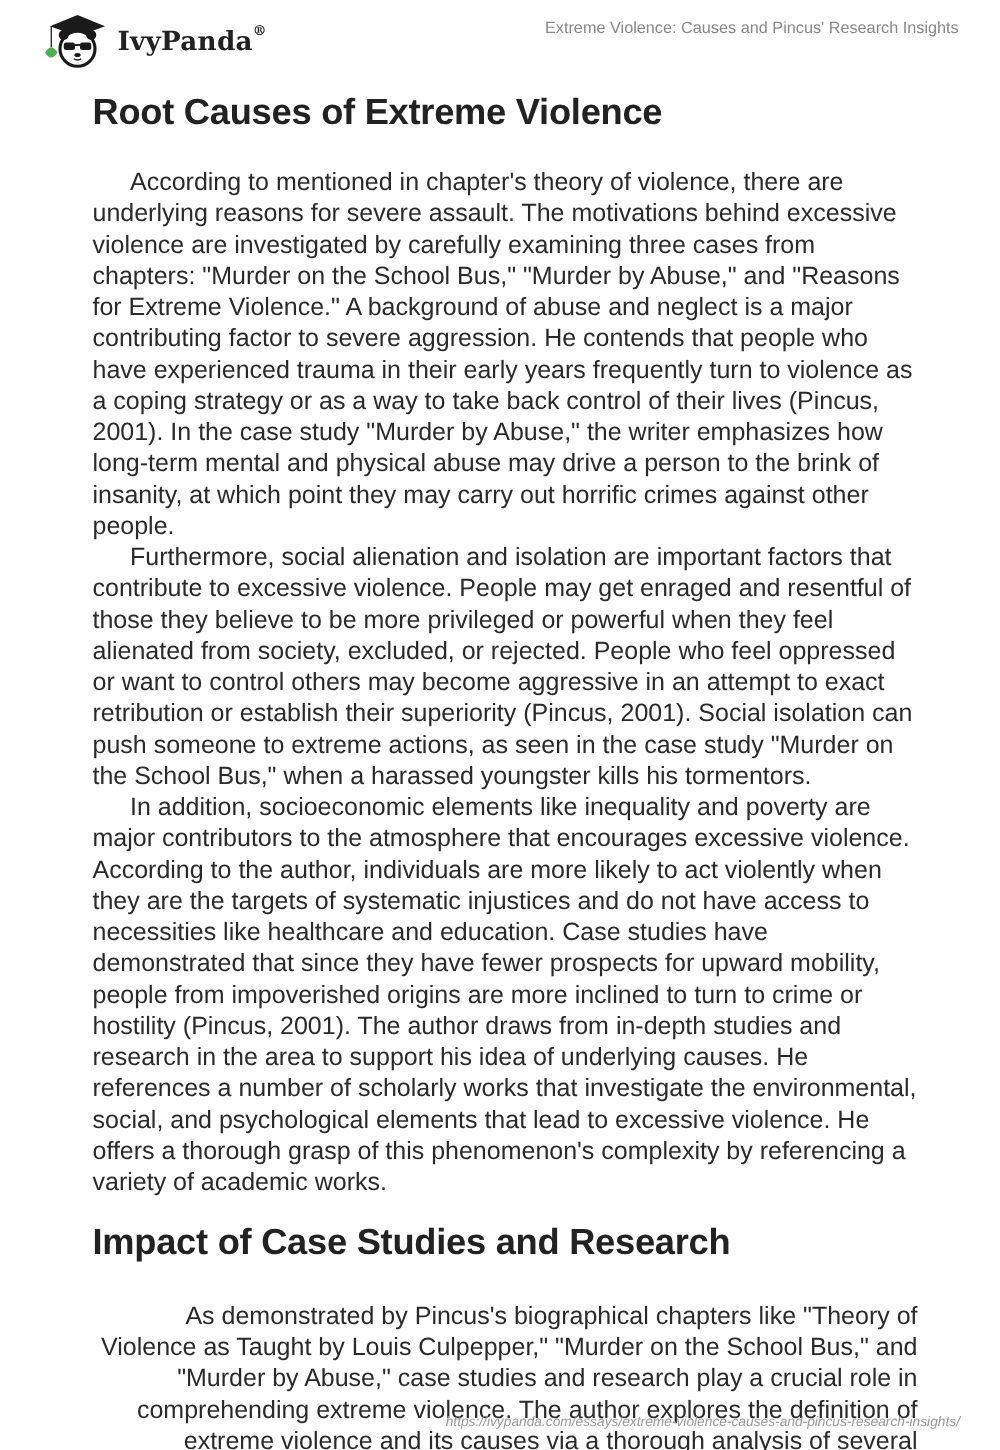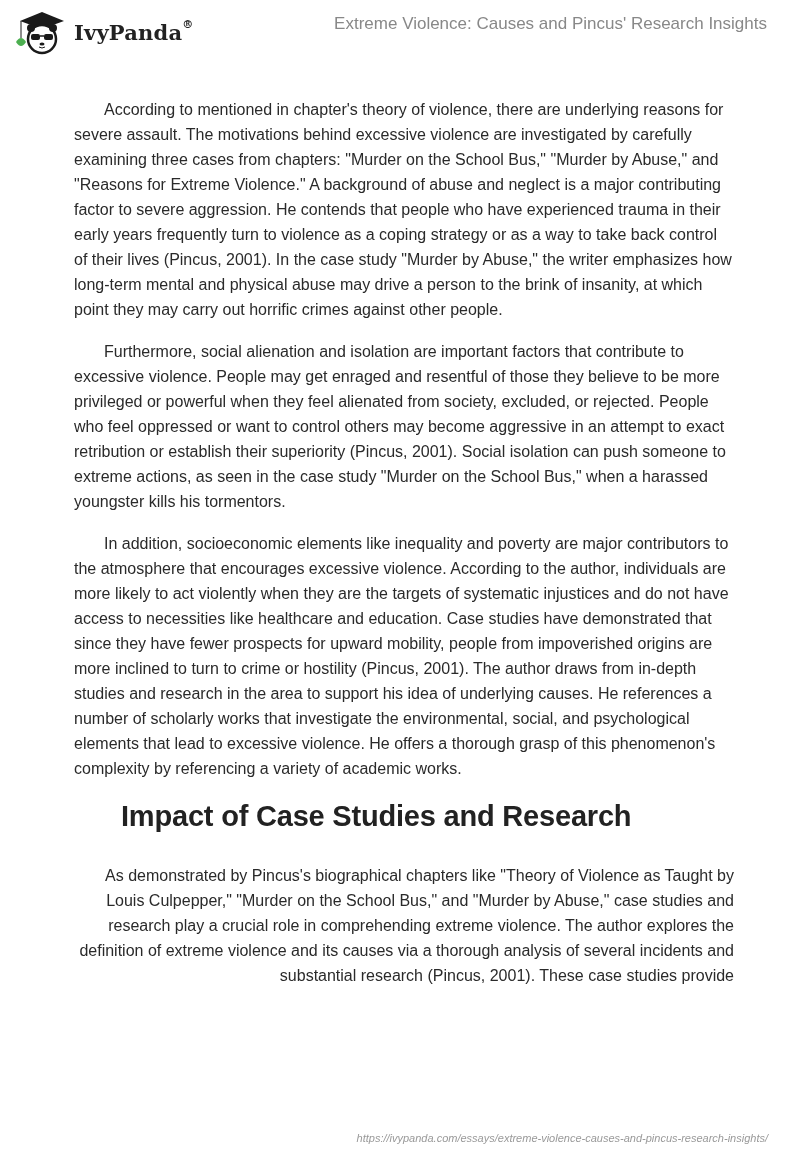--- a/index.html
+++ b/index.html
@@ -1,30 +1,30 @@
 <!DOCTYPE html>
 <html><head>
 <meta charset="utf-8">
 <style>
   html, body { margin: 0; padding: 0; background: #ffffff; }
   body { width: 800px; height: 1160px; position: relative; overflow: hidden;
          font-family: "Liberation Sans", sans-serif; color: #222222; }
   .header { position: absolute; left: 0; top: 0; width: 800px; height: 60px; }
-  .logo { position: absolute; left: 12px; top: 8px; display: flex; align-items: center; text-align: center; }
+  .logo { position: absolute; left: 32px; top: 8px; display: flex; align-items: center; text-align: center; }
   .logo svg { width: 60px; height: 48px; }
   .logo-text { font-family: "DejaVu Serif", serif; font-weight: bold; font-size: 21px; color: #222; margin-left: 2px; letter-spacing: 0.2px; }
   .logo-text sup { font-size: 11px; vertical-align: top; position: relative; top: -2px; }
-  .doc-title { position: absolute; right: 33px; top: 14px; font-size: 17px; color: #888888; }
+  .doc-title { position: absolute; right: 33px; top: 14px; font-size: 13px; color: #888888; }
   .content { position: absolute; left: 74px; top: 70px; width: 660px; }
   h1, h2 { font-weight: bold; font-size: 29px; margin: 0; color: #222; letter-spacing: -0.2px; }
   h1 { margin-top: 4px; }
-  p { font-size: 16px; line-height: 25px; margin: 0; text-indent: 30px; color: #2a2a2a; }
+  p { font-size: 20px; line-height: 25px; margin: 0; text-indent: 30px; color: #2a2a2a; }
   .p1 { margin-top: 27px; }
-  .p2, .p3 { margin-top: 17px; }
-  h2 { margin-top: 19px; margin-left: 47px; }
+  .p2, .p3 { }
+  h2 { margin-top: 19px; }
   .p4 { margin-top: 30px; text-align: right; }
   .footer-url { position: absolute; right: 32px; top: 1132px; font-size: 11px; color: #999999; font-style: italic; }
 </style>
 </head>
 <body>
 
 <div class="header">
   <div class="logo">
     <svg viewBox="0 0 60 48">
 
@@ -44,20 +44,21 @@
 
       <ellipse cx="30" cy="36" rx="2.5" ry="1.6" fill="#1a1a1a"></ellipse>
       <path d="M27,39 Q30,41 33,39" stroke="#1a1a1a" stroke-width="1" fill="none"></path>
     </svg>
     <span class="logo-text"><span>IvyPanda</span><sup>®</sup></span>
   </div>
   <div class="doc-title">Extreme Violence: Causes and Pincus' Research Insights</div>
 </div>
 
 <div class="content">
+  <h1>Root Causes of Extreme Violence</h1>
   <p class="p1">According to mentioned in chapter's theory of violence, there are underlying reasons for severe assault. The motivations behind excessive violence are investigated by carefully examining three cases from chapters: "Murder on the School Bus," "Murder by Abuse," and "Reasons for Extreme Violence." A background of abuse and neglect is a major contributing factor to severe aggression. He contends that people who have experienced trauma in their early years frequently turn to violence as a coping strategy or as a way to take back control of their lives (Pincus, 2001). In the case study "Murder by Abuse," the writer emphasizes how long-term mental and physical abuse may drive a person to the brink of insanity, at which point they may carry out horrific crimes against other people.</p>
   <p class="p2">Furthermore, social alienation and isolation are important factors that contribute to excessive violence. People may get enraged and resentful of those they believe to be more privileged or powerful when they feel alienated from society, excluded, or rejected. People who feel oppressed or want to control others may become aggressive in an attempt to exact retribution or establish their superiority (Pincus, 2001). Social isolation can push someone to extreme actions, as seen in the case study "Murder on the School Bus," when a harassed youngster kills his tormentors.</p>
   <p class="p3">In addition, socioeconomic elements like inequality and poverty are major contributors to the atmosphere that encourages excessive violence. According to the author, individuals are more likely to act violently when they are the targets of systematic injustices and do not have access to necessities like healthcare and education. Case studies have demonstrated that since they have fewer prospects for upward mobility, people from impoverished origins are more inclined to turn to crime or hostility (Pincus, 2001). The author draws from in-depth studies and research in the area to support his idea of underlying causes. He references a number of scholarly works that investigate the environmental, social, and psychological elements that lead to excessive violence. He offers a thorough grasp of this phenomenon's complexity by referencing a variety of academic works.</p>
   <h2>Impact of Case Studies and Research</h2>
   <p class="p4">As demonstrated by Pincus's biographical chapters like "Theory of Violence as Taught by Louis Culpepper," "Murder on the School Bus," and "Murder by Abuse," case studies and research play a crucial role in comprehending extreme violence. The author explores the definition of extreme violence and its causes via a thorough analysis of several incidents and substantial research (Pincus, 2001). These case studies provide</p>
 </div>
 
 <div class="footer-url">https://ivypanda.com/essays/extreme-violence-causes-and-pincus-research-insights/</div>
 
 </body></html>

